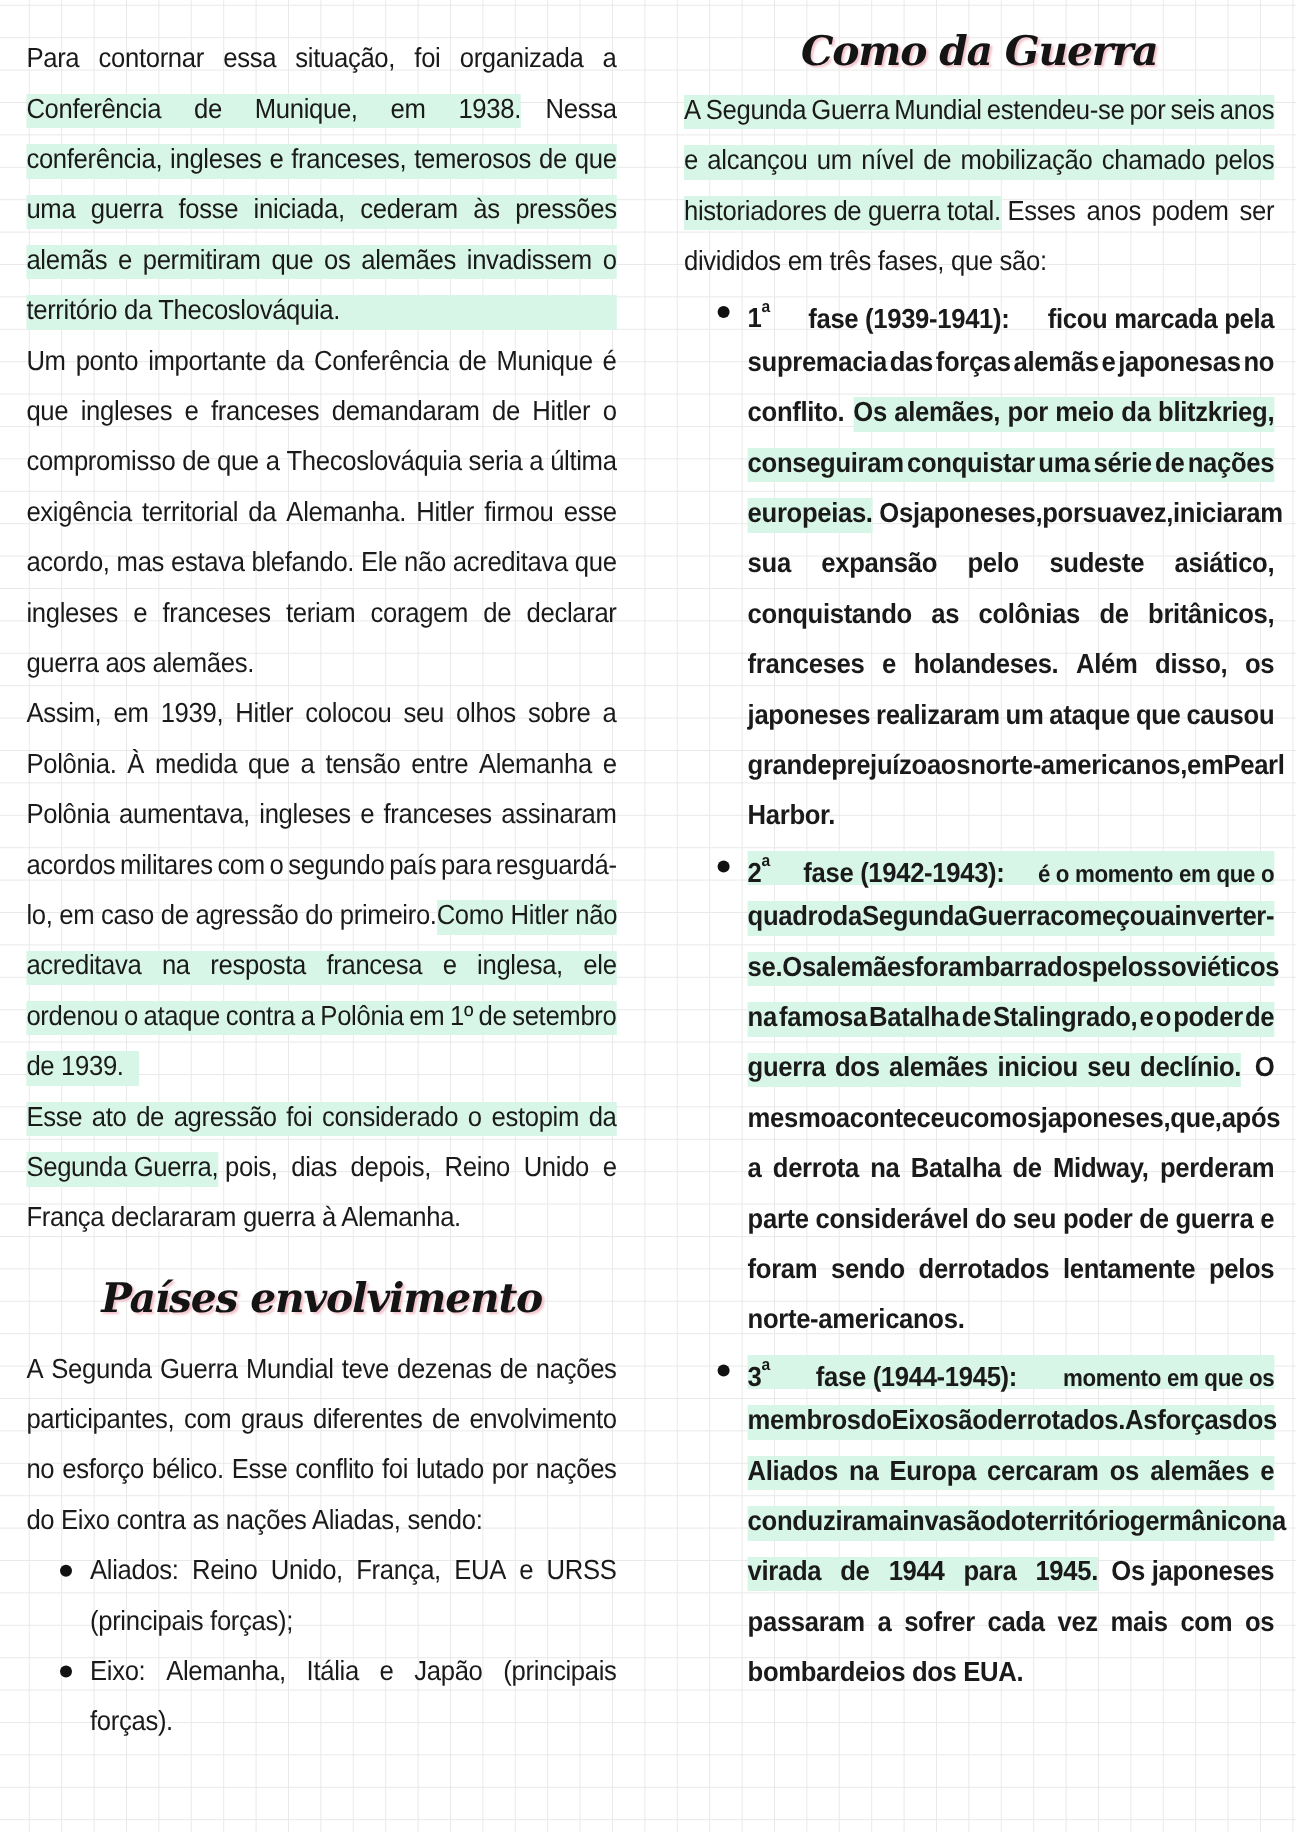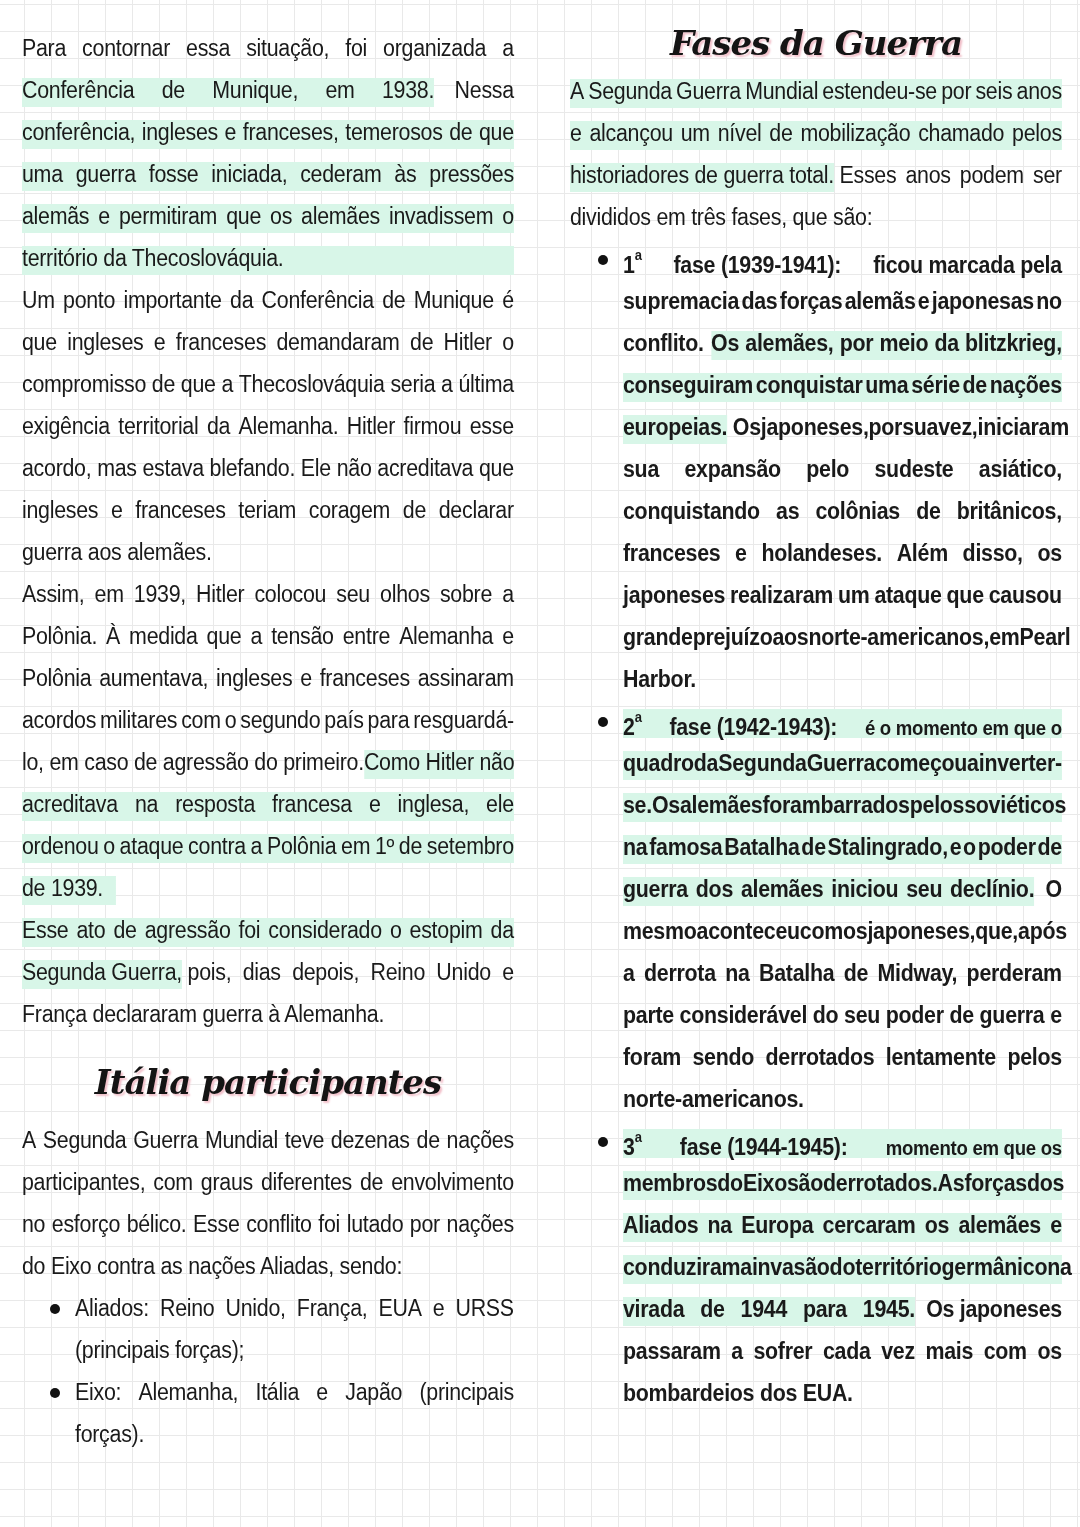--- a/index.html
+++ b/index.html
@@ -254,21 +254,21 @@
           <span class="w">dias</span>
           <span class="w">depois,</span>
           <span class="w">Reino</span>
           <span class="w">Unido</span>
           <span class="w">e</span>
         </span>
     </div>
     <div class="line left">França declararam guerra à Alemanha.</div>
   </div>
 
-  <div class="title title-paises">Itália participantes</div>
+  <div class="title title-paises">Países envolvimento</div>
 
   <div>
     <div class="line" style="display: flex; justify-content: space-between;">
         <span class="w">A</span>
         <span class="w">Segunda</span>
         <span class="w">Guerra</span>
         <span class="w">Mundial</span>
         <span class="w">teve</span>
         <span class="w">dezenas</span>
         <span class="w">de</span>
@@ -317,21 +317,21 @@
         <span class="w">Itália</span>
         <span class="w">e</span>
         <span class="w">Japão</span>
         <span class="w">(principais</span>
       </div>
     <div class="line left">forças).</div>
   </div>
 </div>
 
 <div class="col col-right">
-  <div class="title title-fases">Fases da Guerra</div>
+  <div class="title title-fases">Como da Guerra</div>
 
   <div>
     <div class="line hl" style="display: flex; justify-content: space-between;">
         <span class="w">A</span>
         <span class="w">Segunda</span>
         <span class="w">Guerra</span>
         <span class="w">Mundial</span>
         <span class="w">estendeu-se</span>
         <span class="w">por</span>
         <span class="w">seis</span>

